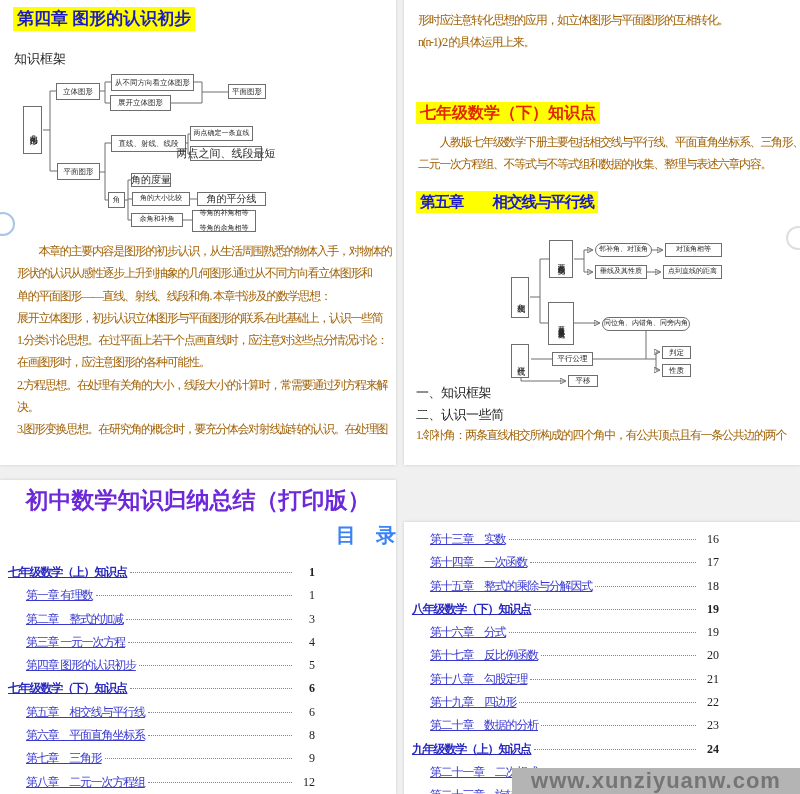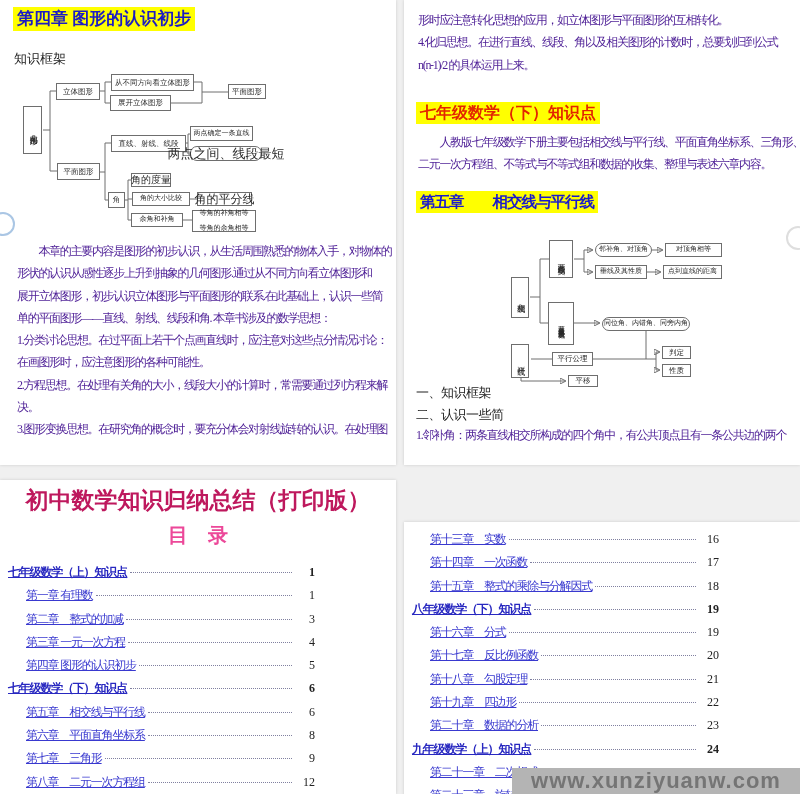--- a/index.html
+++ b/index.html
@@ -25,21 +25,21 @@
   #tl-title { left:13px; top:7px;  font-size:17px; color:#1c1cc4; }
   #tr-sec-title { left:12px; top:102px; font-size:16px; color:#e32500; }
   #tr-ch-title  { left:12px; top:191px; font-size:15.5px; letter-spacing:-1px; color:#1a1acc; }
 
   .plain-label { position:absolute; font-size:13px; color:#222; white-space:nowrap;text-align:center; }
 
   
   .tcol { position:absolute; }
   .bodyline {
     height:22.3px; line-height:22.3px; white-space:nowrap;
-    font-size:12px; letter-spacing:-1.3px; color:#4c1d95;
+    font-size:12px; letter-spacing:-1.3px; color:#a16207;
   }
 
   
   .nd {
     position:absolute; border:1px solid #6e6e6e; background:#fff; color:#2a2a2a;
     display:flex; align-items:center; justify-content:center; text-align:center;
     box-sizing:border-box; font-size:7.5px; line-height:1.05; white-space:nowrap;
     z-index:2;
   }
   .vtext { writing-mode:vertical-lr; text-orientation:upright; white-space:normal; letter-spacing:0.5px; padding:1px; }
@@ -48,26 +48,26 @@
   .dsvg path { stroke:#6e6e6e; stroke-width:1; fill:none; }
 
   
   #d1-geo     { left:23px;  top:106px; width:19px; height:48px; font-size:8px; }
   #d1-solid   { left:56px;  top:83px;  width:44px; height:17px; }
   #d1-view    { left:111px; top:74px;  width:83px; height:17px; }
   #d1-unfold  { left:110px; top:95px;  width:61px; height:16px; }
   #d1-plane-r { left:228px; top:84px;  width:38px; height:15px; }
   #d1-lines   { left:111px; top:135px; width:75px; height:17px; }
   #d1-tp1     { left:190px; top:126px; width:63px; height:15px; font-size:7px; }
-  #d1-tp2     { left:190px; top:146px; width:72px; height:15px; font-size:13px;border-radius:7px; }
+  #d1-tp2     { left:190px; top:146px; width:72px; height:15px; font-size:11px; }
   #d1-plane-l { left:57px;  top:163px; width:43px; height:17px; }
   #d1-angle   { left:108px; top:192px; width:17px; height:16px; }
   #d1-measure { left:131px; top:173px; width:40px; height:14px; font-size:10px; }
   #d1-compare { left:132px; top:192px; width:58px; height:14px; font-size:7px; }
-  #d1-bisect  { left:197px; top:192px; width:55px; height:14px; font-size:12px; }
+  #d1-bisect  { left:197px; top:192px; width:69px; height:14px; font-size:10px; }
   #d1-compl   { left:131px; top:213px; width:52px; height:14px; font-size:7px; }
   #d1-equal   { left:192px; top:210px; width:64px; height:22px; font-size:7px; }
 
   
   #d2-inter   { left:107px; top:277px; width:18px; height:41px; font-size:8px; }
   #d2-twoint  { left:145px; top:240px; width:24px; height:38px; font-size:7.5px; }
   #d2-adj     { left:191px; top:243px; width:57px; height:14px; font-size:7px;border-radius:7px; }
   #d2-veq     { left:261px; top:243px; width:57px; height:14px; font-size:7px; }
   #d2-perp    { left:191px; top:265px; width:52px; height:14px; font-size:7px; }
   #d2-dist    { left:259px; top:265px; width:59px; height:14px; font-size:7px; }
@@ -75,25 +75,25 @@
   #d2-three   { left:198px; top:317px; width:88px; height:14px; font-size:7px;border-radius:7px; }
   #d2-par     { left:107px; top:344px; width:18px; height:34px; font-size:8px; }
   #d2-axiom   { left:148px; top:352px; width:41px; height:14px; font-size:7.5px; }
   #d2-judge   { left:258px; top:346px; width:29px; height:13px; font-size:7.5px; }
   #d2-prop    { left:258px; top:364px; width:29px; height:13px; font-size:7.5px; }
   #d2-trans   { left:164px; top:375px; width:30px; height:12px; font-size:7.5px; }
 
   
   #bl-doc-title {
     position:absolute; left:0; top:5px; width:396px; text-align:center;
-    font-size:23px; font-weight:bold; color:#be185d; white-space:nowrap;
+    font-size:23px; font-weight:bold; color:#6d28d9; white-space:nowrap;
   }
   #bl-toc-title {
-    position:absolute; left:0; top:42px; width:396px; text-align:center;
-    font-size:20px; font-weight:bold; color:#ec4899;
+    position:absolute; left:0; top:42px; width:396px; text-align:right;
+    font-size:20px; font-weight:bold; color:#3b82f6;
   }
 
   
   .toc { position:absolute; left:8px; width:307px; }
   #bl-toc { top:84px; }
   #br-toc { top:9px; }
   .toc-row {
     display:flex; align-items:baseline; height:23.3px;
     font-size:12px; letter-spacing:-1.2px; color:#3939cf;
   }
@@ -153,35 +153,34 @@
       <span class="stack">
         <span>等角的补角相等</span>
         <span>等角的余角相等</span>
       </span>
     </div>
 
     <div class="tcol" style="left:17px; top:240px;">
 
     <div class="bodyline">　　本章的主要内容是图形的初步认识，从生活周围熟悉的物体入手，对物体的</div>
         <div class="bodyline">形状的认识从感性逐步上升到抽象的几何图形.通过从不同方向看立体图形和</div>
+        <div class="bodyline">单的平面图形——直线、射线、线段和角. 本章书涉及的数学思想：</div>
         <div class="bodyline">展开立体图形，初步认识立体图形与平面图形的联系.在此基础上，认识一些简</div>
-        <div class="bodyline">单的平面图形——直线、射线、线段和角. 本章书涉及的数学思想：</div>
         <div class="bodyline">1.分类讨论思想。在过平面上若干个点画直线时，应注意对这些点分情况讨论：</div>
         <div class="bodyline">在画图形时，应注意图形的各种可能性。</div>
         <div class="bodyline">2.方程思想。在处理有关角的大小，线段大小的计算时，常需要通过列方程来解</div>
         <div class="bodyline">决。</div>
         <div class="bodyline">3.图形变换思想。在研究角的概念时，要充分体会对射线旋转的认识。在处理图</div>
       </div>
   </div>
 
   <div class="page" id="page-tr">
     <div class="tcol" style="left:14px; top:9px;">
 
     <div class="bodyline">形时应注意转化思想的应用，如立体图形与平面图形的互相转化。</div>
-        <div class="bodyline">4.化归思想。在进行直线、线段、角以及相关图形的计数时，总要划归到公式</div>
         <div class="bodyline">n(n-1)/2 的具体运用上来。</div>
       </div>
 
     <span class="hl-title" id="tr-sec-title">七年级数学（下）知识点</span>
 
     <div class="tcol" style="left:14px; top:131px;">
 
     <div class="bodyline">　　人教版七年级数学下册主要包括相交线与平行线、平面直角坐标系、三角形、</div>
         <div class="bodyline">二元一次方程组、不等式与不等式组和数据的收集、整理与表述六章内容。</div>
       </div>

